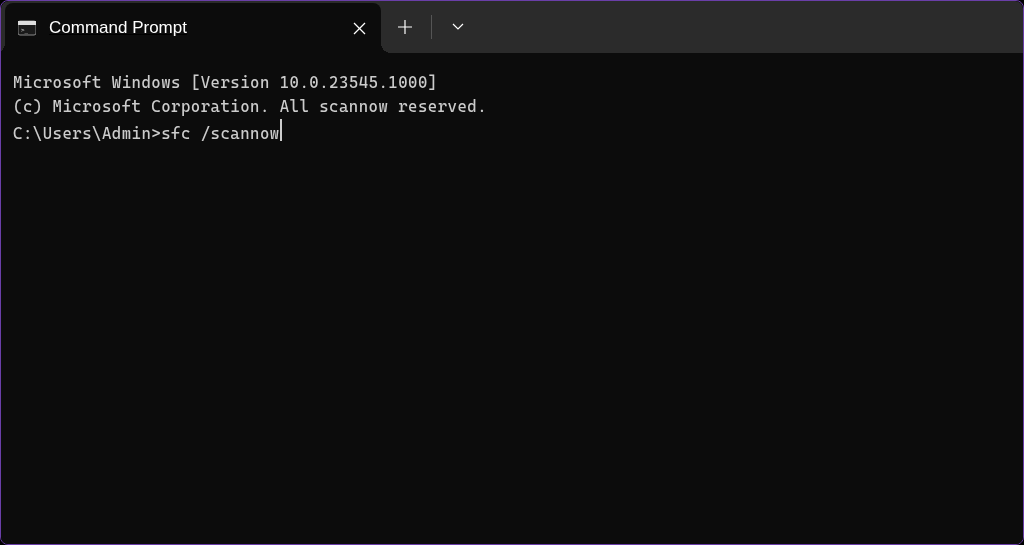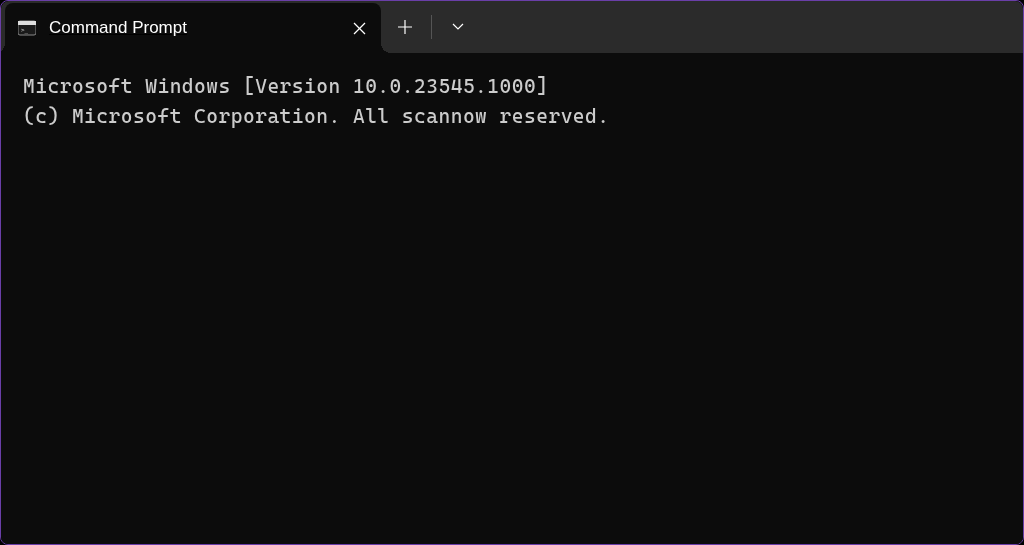--- a/index.html
+++ b/index.html
@@ -107,23 +107,23 @@
     .tab-divider {
       width: 1px;
       height: 24px;
       background: #555;
       margin: 0 2px;
     }
     
     .terminal {
       flex: 1;
       background: #0c0c0c;
-      padding: 18px 22px;
+      padding: 18px 12px;
       font-family: 'Cascadia Mono', 'Consolas', monospace;
-      font-size: 20px;
+      font-size: 16px;
       color: #cccccc;
       line-height: 1.5;
       height: calc(100% - 52px);
       overflow: hidden;
       letter-spacing: 0.5px;
       font-weight: 500;
     }
     
     .terminal-line {
       white-space: pre;
@@ -171,13 +171,14 @@
         <polyline points="1,1 6,6 11,1" fill="none" stroke="#fff" stroke-width="1.2"></polyline>
       </svg>
     </div>
   </div>
 </div>
 
 <div class="terminal">
   <div class="terminal-line">Microsoft Windows [Version 10.0.23545.1000]</div>
   <div class="terminal-line">(c) Microsoft Corporation. All scannow reserved.</div>
   <div class="terminal-line"></div>
+  <div class="terminal-line"><span>C:\Users\Admin&gt;</span><span>sfc /scannow</span><span class="cursor"></span></div>
 </div>
 
 </body></html>

